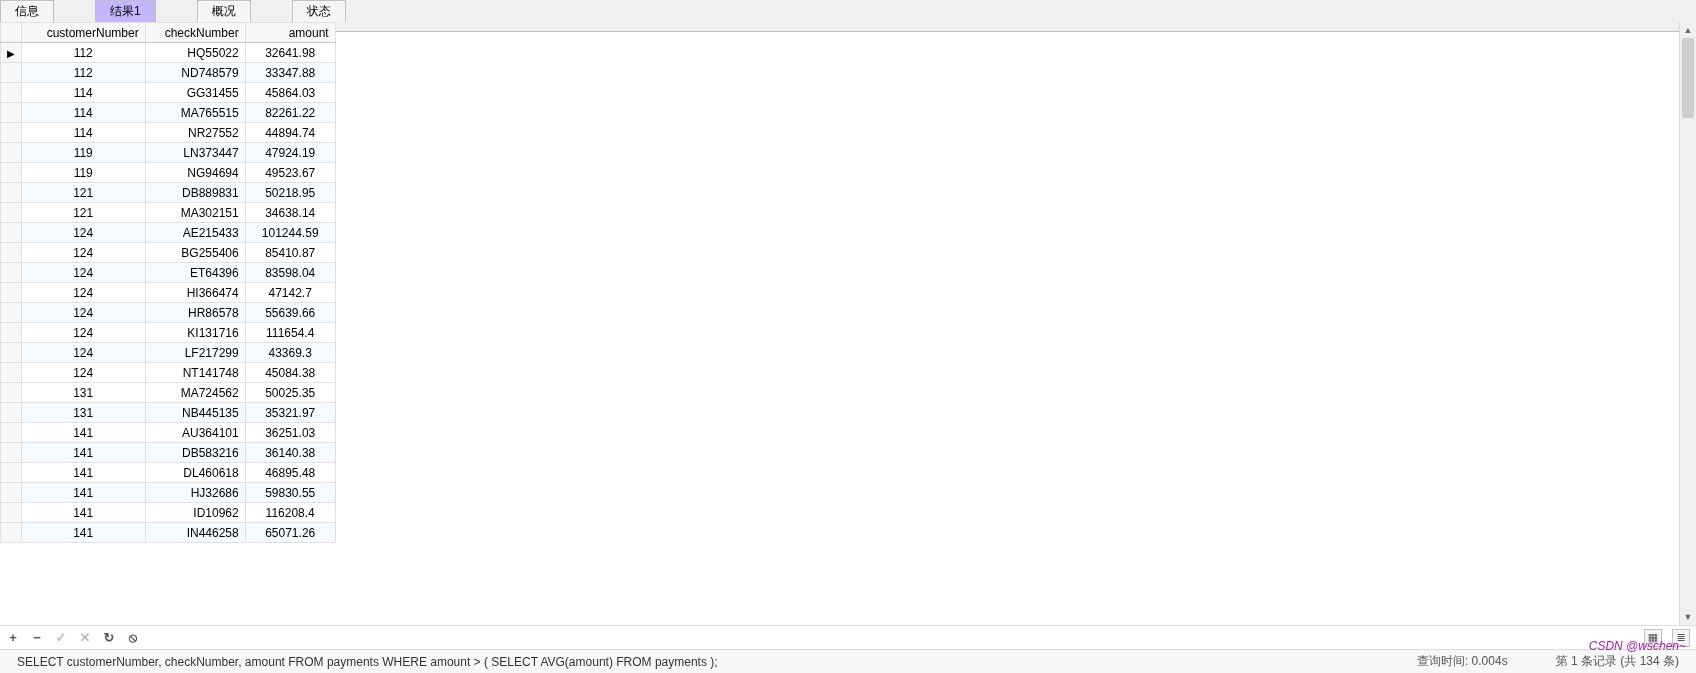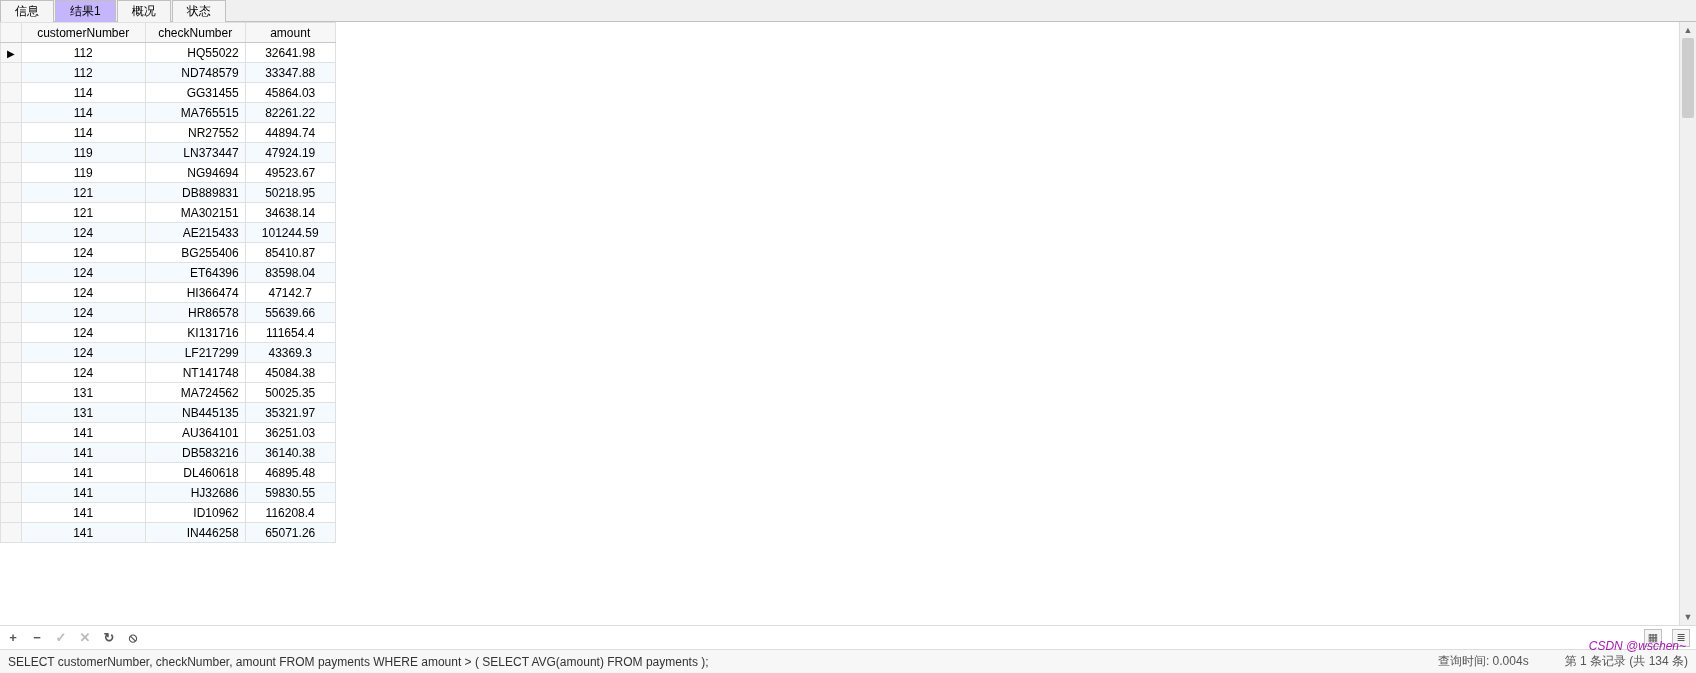--- a/index.html
+++ b/index.html
@@ -8,23 +8,24 @@
     font-size: 12px;
     background: #ffffff;
     color: #000;
     overflow: hidden;
     width: 1696px;
     height: 673px;
     position: relative;
   }
   .tabs {
     display: flex;
-    height: 22px;
+    height: 32px;
     background: #f0f0f0;
     border-bottom: 1px solid #c0c0c0;
+    gap: 40px;
   }
   .tab {
     padding: 3px 14px;
     border: 1px solid #c0c0c0;
     border-bottom: none;
     background: #f5f5f5;
     margin-right: 1px;
     cursor: pointer;
     font-size: 12px;
     height: 22px;
@@ -55,21 +56,21 @@
   table.grid th, table.grid td {
     border: 1px solid #e0e0e0;
     padding: 2px 6px;
     height: 20px;
     font-size: 12px;
     white-space: nowrap;
     overflow: hidden;
   }
   table.grid th {
     background: #f7f7f7;
-    text-align: center;
+    text-align: right;
     font-weight: normal;
     border-bottom: 1px solid #c8c8c8;
   }
   col.row-ind   { width: 16px; }
   col.col-cust  { width: 124px; }
   col.col-check { width: 100px; }
   col.col-amt   { width: 90px; }
   td.row-ind { background:#f7f7f7; text-align:center; padding:0; }
   td.num { text-align: center; }
   td.txt { text-align: right; }
@@ -118,25 +119,25 @@
     width:18px; height:18px; border:1px solid #c0c0c0;
     display:flex; align-items:center; justify-content:center;
     font-size:11px; color:#555; background:#f5f5f5; cursor:pointer;
   }
   .statusbar {
     position:absolute; bottom:0; left:0; right:0;
     height:24px; background:#f7f7f7;
     border-top:1px solid #dcdcdc;
     display:flex; align-items:center;
     font-size:12px; color:#333;
-    padding: 0 8px;
+    padding: 0 17px;
   }
   .statusbar .sql { flex: 0 0 auto; }
   .statusbar .gap { flex:1; }
-  .statusbar .right { display:flex; gap:36px; color:#555; position:relative; }
+  .statusbar .right { display:flex; gap:48px; color:#555; position:relative; }
   .watermark { color:#a21caf; font-style:italic; position:absolute; right:10px; bottom:20px; pointer-events:none; font-size:12px;}
 </style>
 </head>
 <body>
 
 <div class="tabs" id="tabs">
     <div class="tab">信息</div>
     <div class="tab active">结果1</div>
     <div class="tab">概况</div>
     <div class="tab">状态</div>

